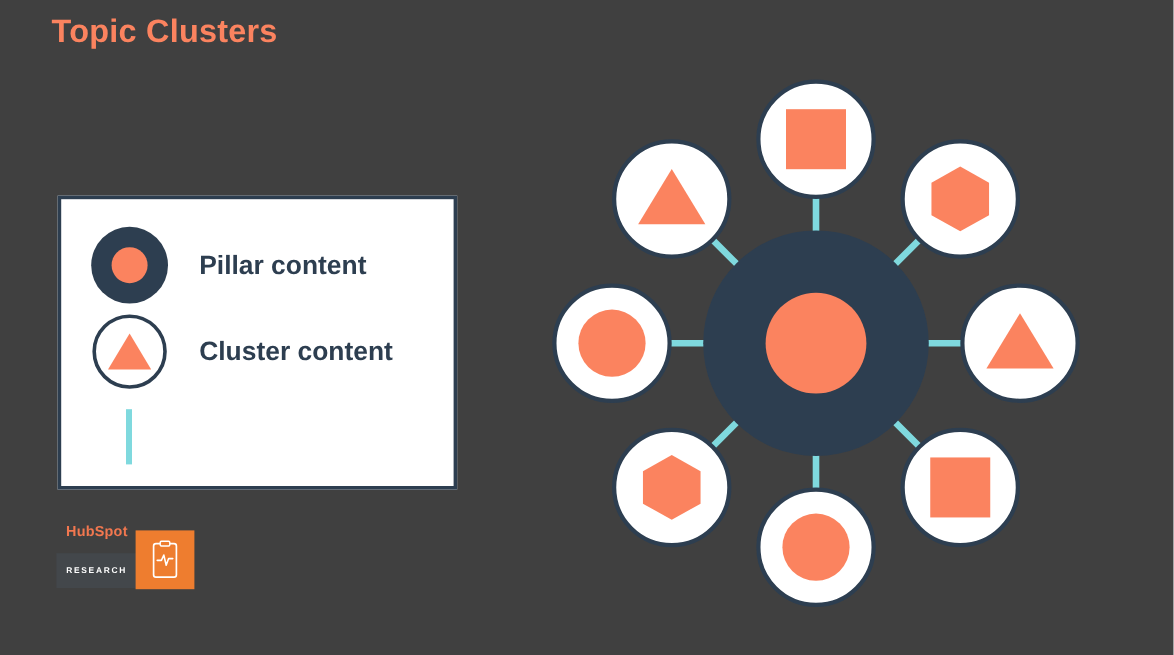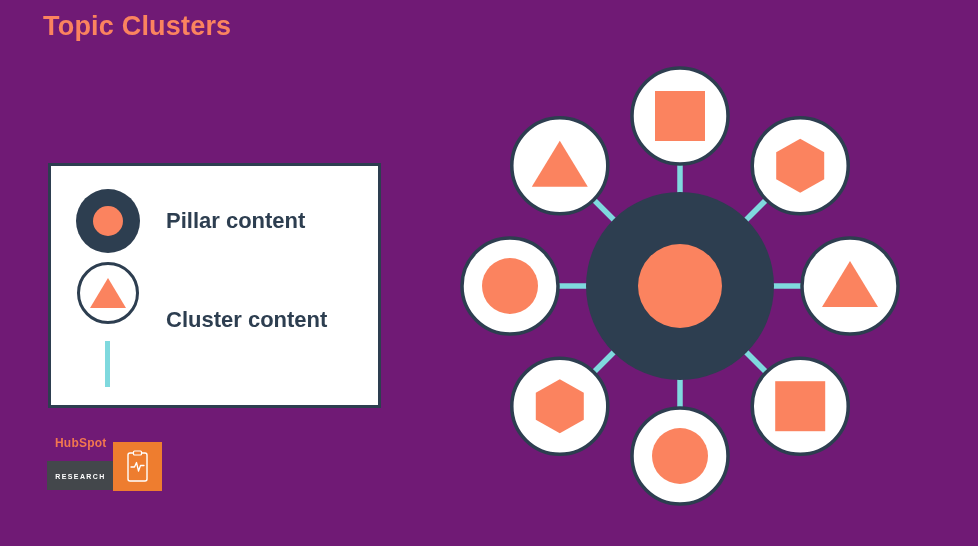--- a/index.html
+++ b/index.html
@@ -1,21 +1,21 @@
 <!DOCTYPE html>
 <html><head>
 <meta charset="utf-8">
 <style>
   html, body { margin: 0; padding: 0; background: #ffffff; }
   body { font-family: "Liberation Sans", sans-serif; }
   #canvas {
     position: relative;
     width: 978px;
     height: 546px;
-    background: #701a75;
+    background: #404040;
     overflow: hidden;
   }
   
   .page-title {
     position: absolute;
     left: 43px;
     top: 11px;
     font-size: 27px;
     font-weight: 700;
     letter-spacing: 0.2px;
@@ -69,21 +69,21 @@
   .legend-label {
     position: absolute;
     left: 115px;
     transform: translateY(-50%);
     font-size: 22px;
     font-weight: 700;
     color: #2D3E50;
     white-space: nowrap;
   }
   .legend-label.l0 { top: 55px; text-align: right; }
-  .legend-label.l1 { top: 127px; margin-top: 27px; }
+  .legend-label.l1 { top: 127px; }
   .legend-label.l2 { top: 198px; }
   
   .diagram-svg {
     position: absolute;
     left: 400px;
     top: 6px;
     width: 560px;
     height: 540px;
   }
   

